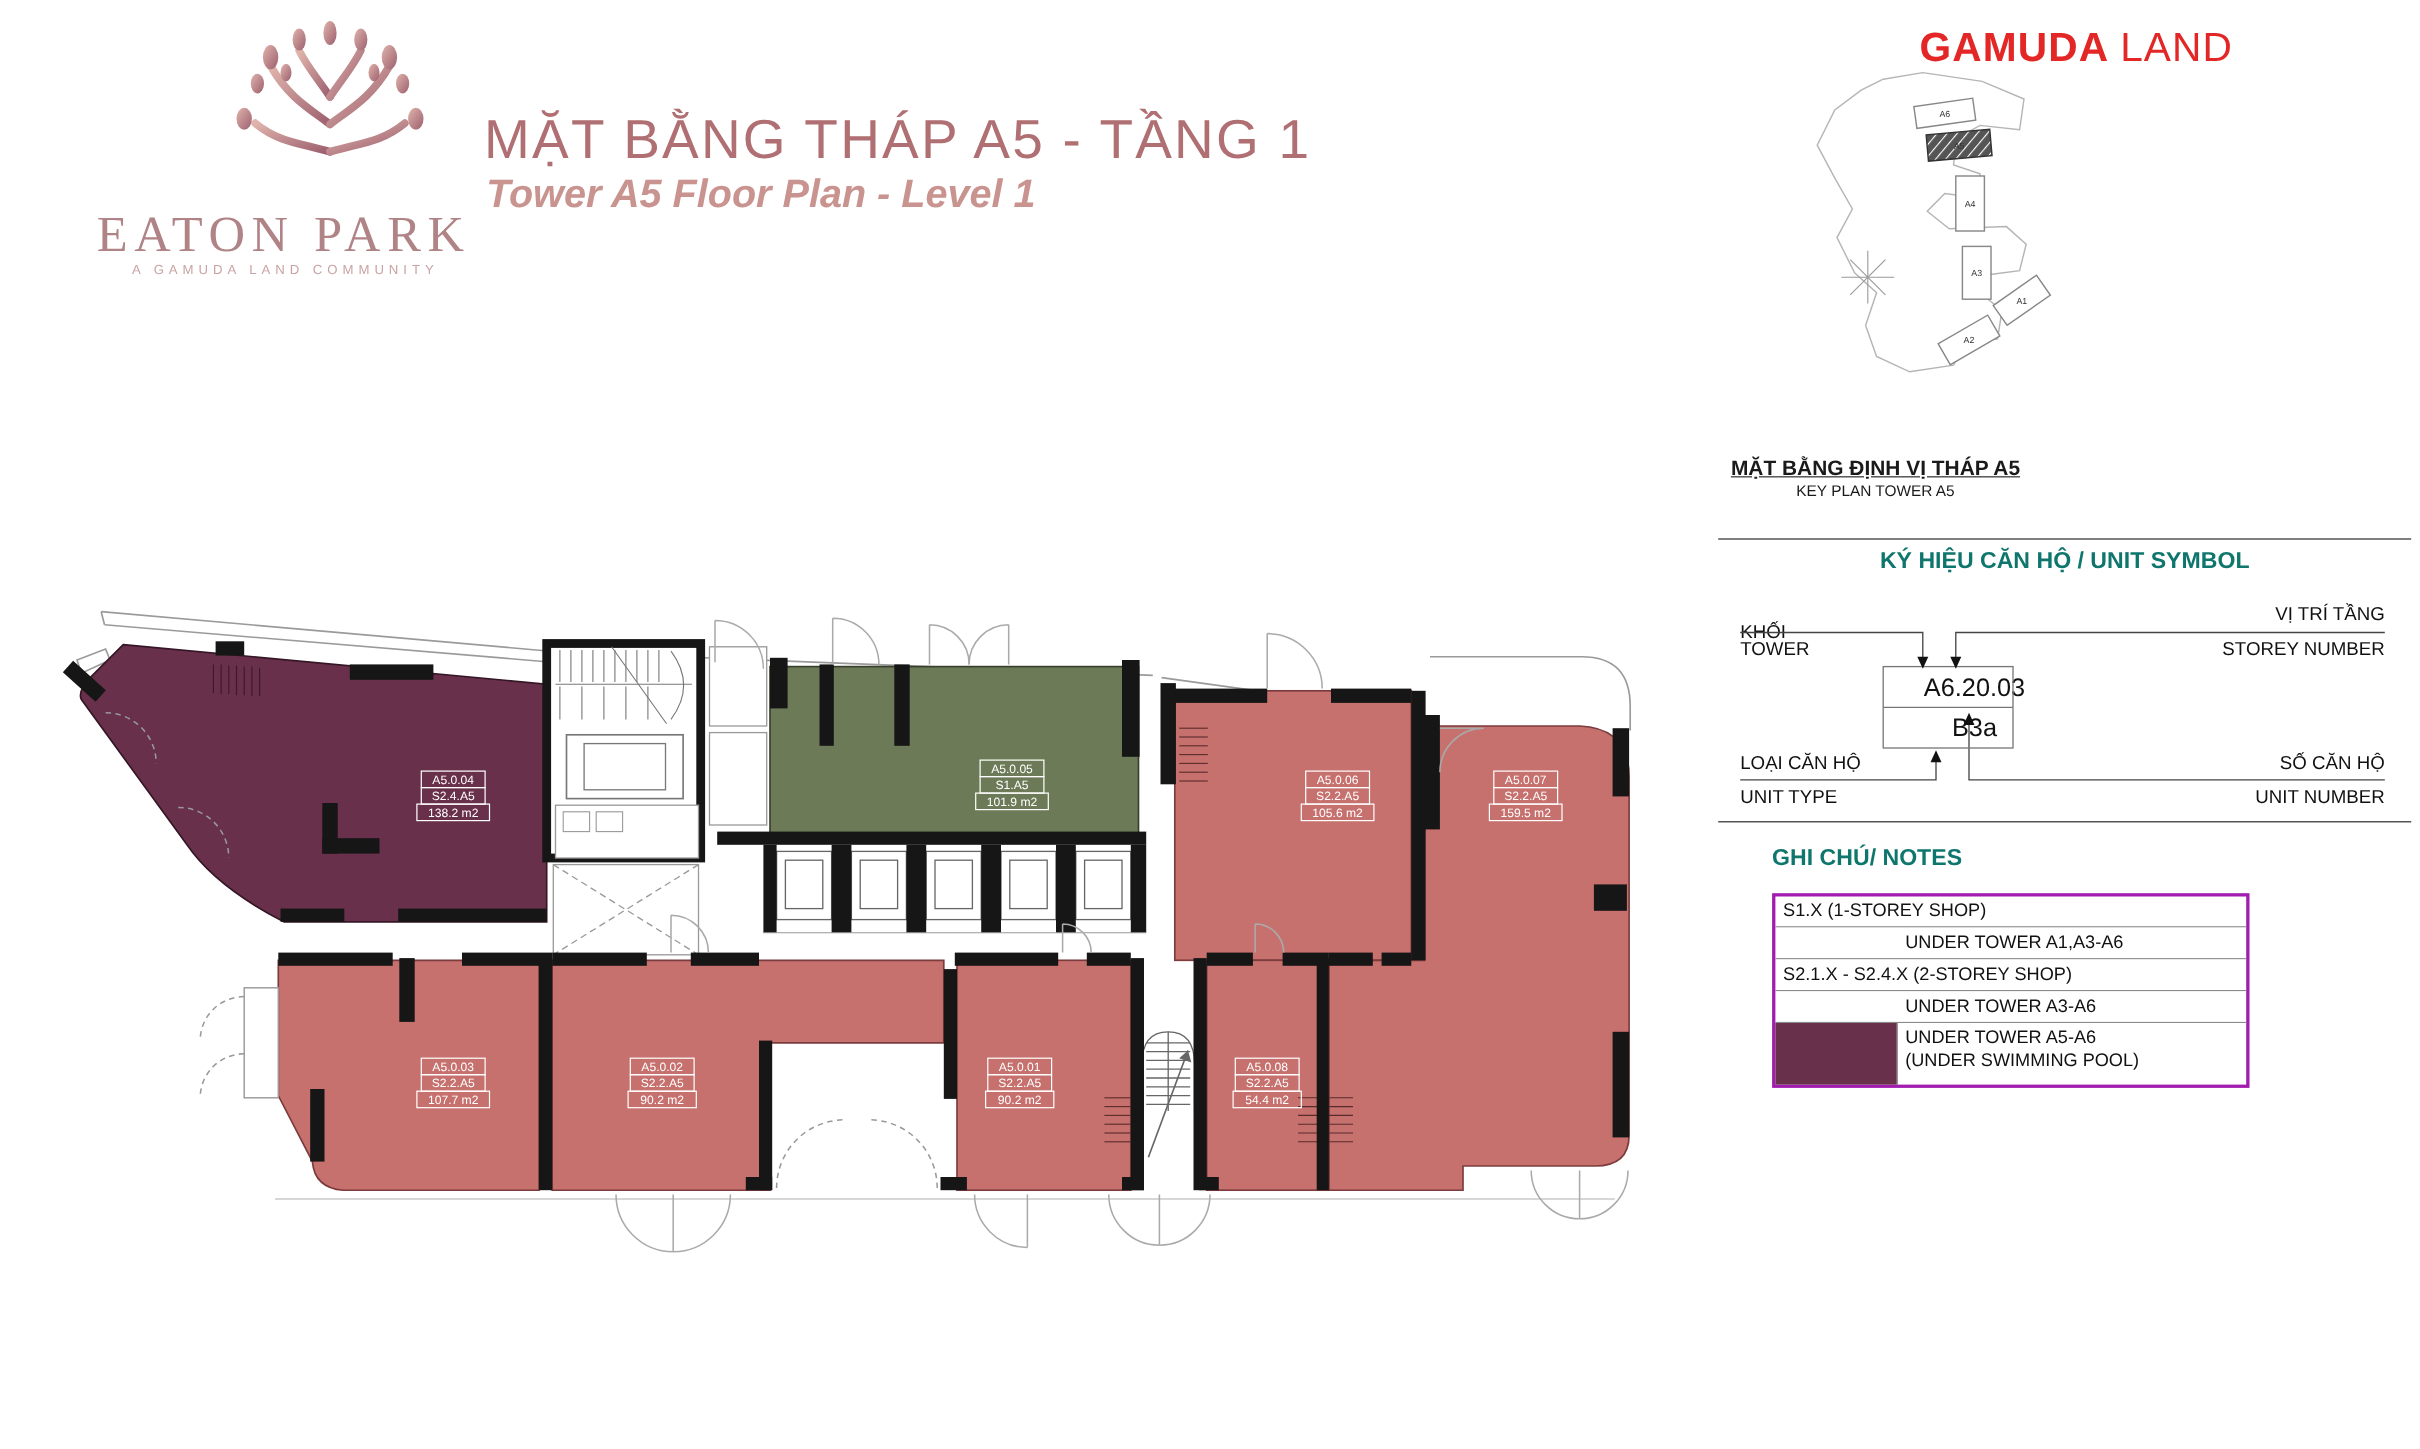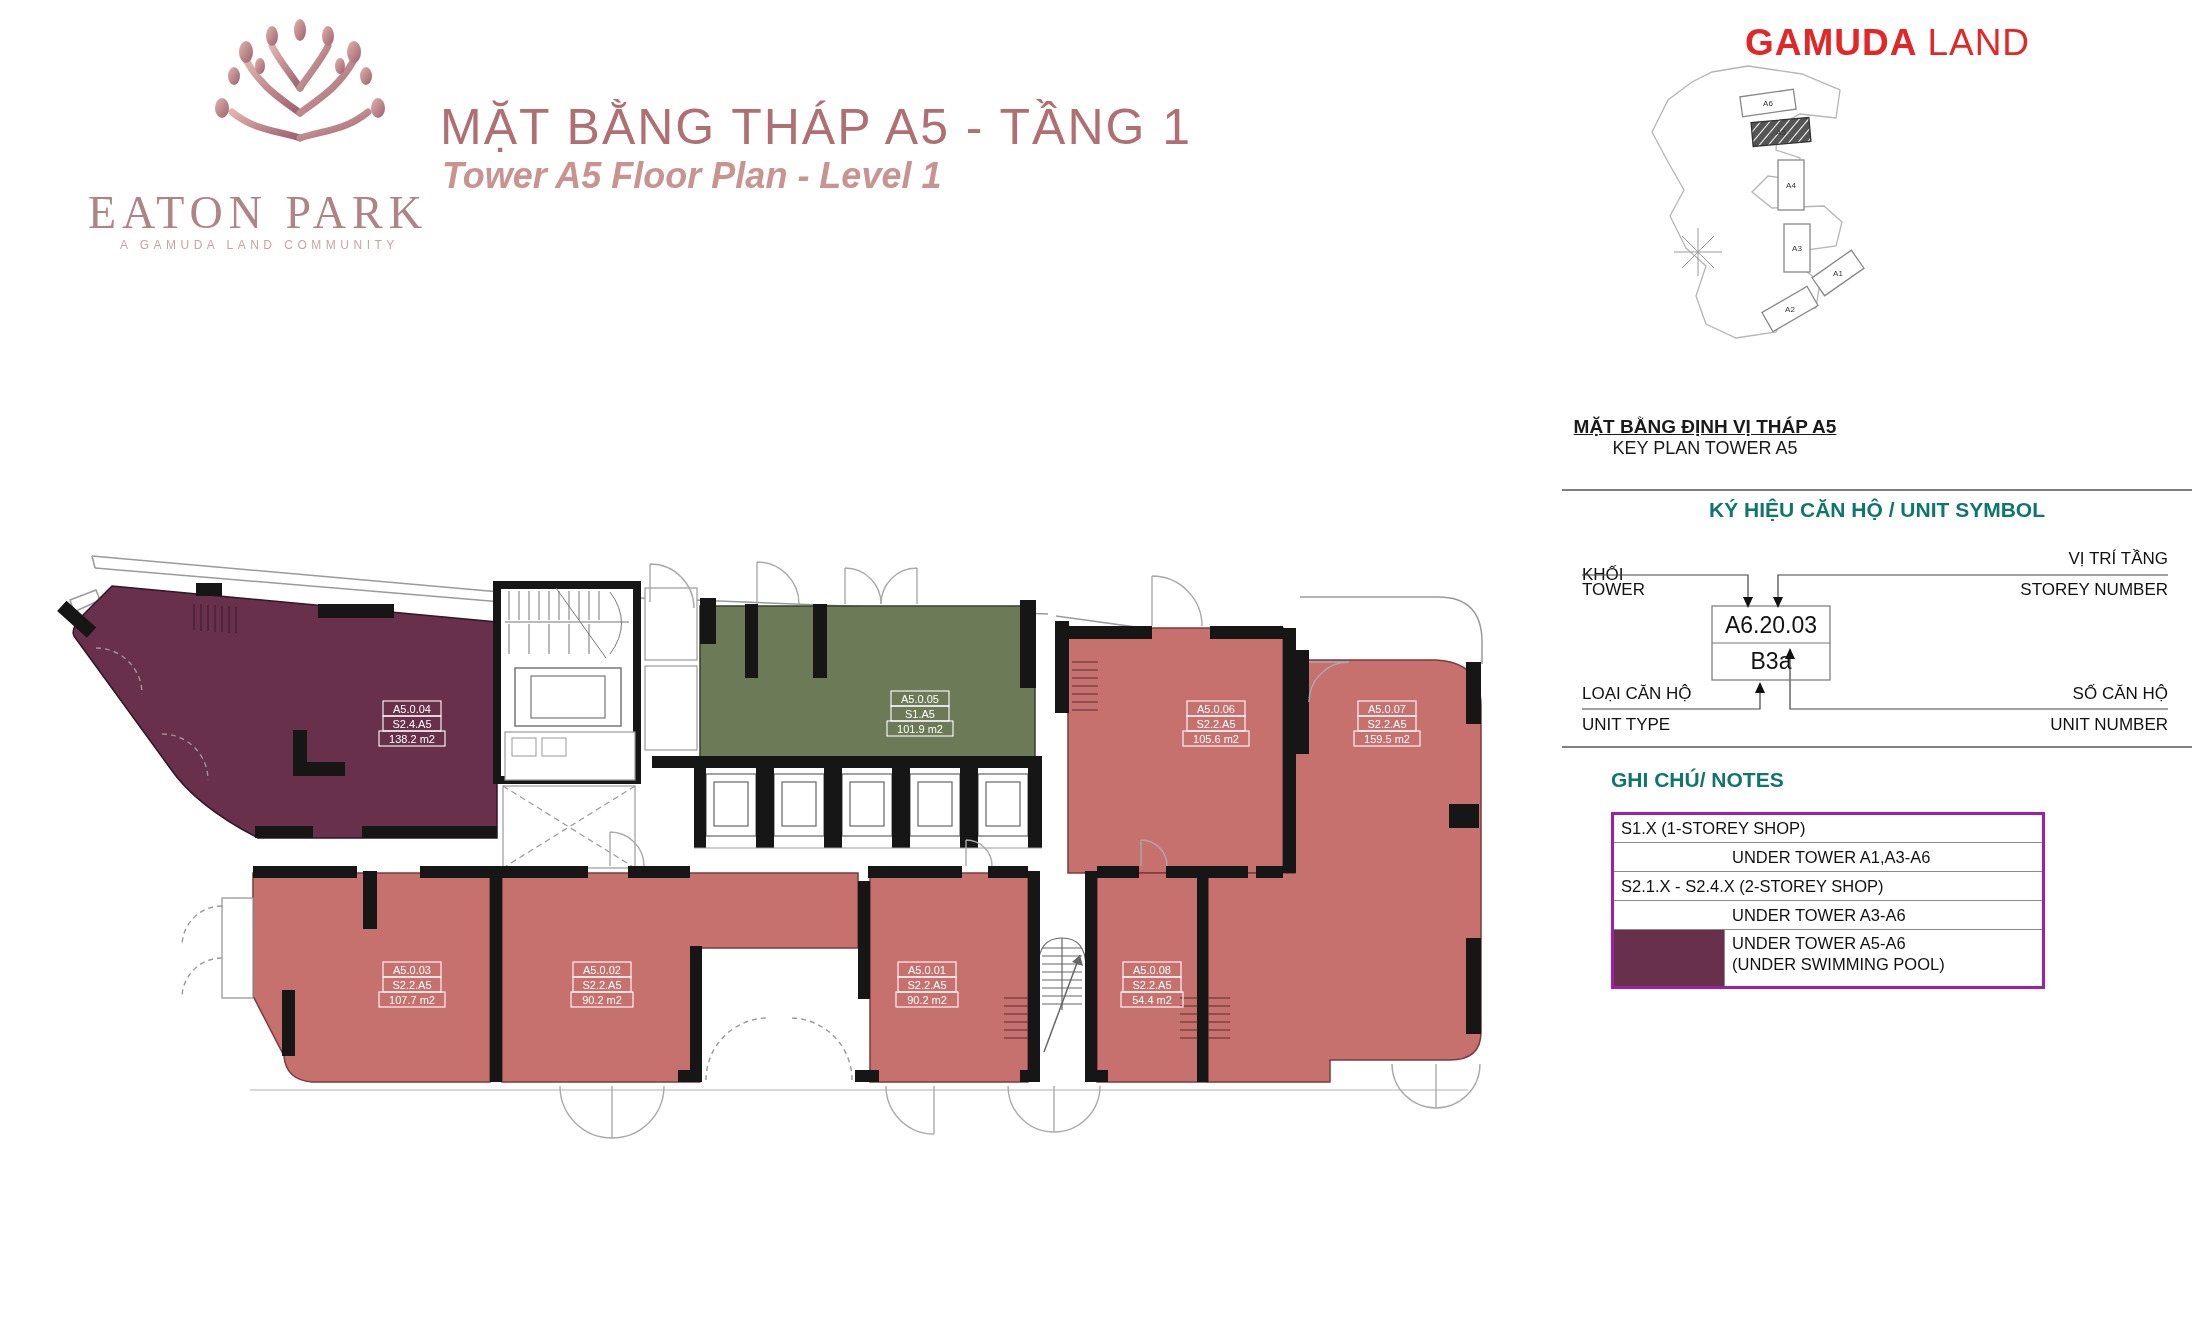--- a/index.html
+++ b/index.html
@@ -9,24 +9,24 @@
   
   .brand-name{font-family:"Liberation Serif",serif;font-size:46px;letter-spacing:6px;
               color:#b08386;white-space:nowrap;}
   .brand-tag{font-size:12px;letter-spacing:4.5px;color:#c9a3a3;white-space:nowrap;}
   .title-vi{font-size:50px;font-weight:normal;letter-spacing:2px;color:#b06f72;white-space:nowrap;}
   .title-en{font-size:36px;font-weight:bold;font-style:italic;color:#c9938f;white-space:nowrap;}
   .gamuda{font-size:37px;font-weight:bold;color:#e32726;letter-spacing:1px;white-space:nowrap;}
   .gamuda .light{font-weight:normal;}
   
   .kp-cap1{font-size:19px;font-weight:bold;color:#1a1a1a;text-decoration:underline;white-space:nowrap;}
-  .kp-cap2{font-size:18px;color:#1a1a1a;white-space:nowrap;}
+  .kp-cap2{font-size:14px;color:#1a1a1a;white-space:nowrap;}
   .sec-head{font-size:21px;font-weight:bold;color:#0f766e;white-space:nowrap;}
   .sym-lab{font-size:17px;color:#111;white-space:nowrap;}
-  .sym-box-t{font-size:23px;color:#111;white-space:nowrap;}
+  .sym-box-t{font-size:23px;color:#111;white-space:nowrap;margin-left:24px;}
   .notes-table{border:3px solid #a21caf;width:428px;}
   .nrow{display:flex;align-items:stretch;border-top:1px solid #8a8a8a;font-size:16.5px;color:#111;}
   .nrow:first-child{border-top:none;}
   .nrow .lab{padding:3px 6px 3px 7px;line-height:1.25;}
   .nrow .sw{width:110px;flex:0 0 110px;border-right:1px solid #8a8a8a;}
   .sw-green{background:#6d7a57 linear-gradient(115deg,transparent 46%,rgba(255,255,255,.45) 50%,transparent 54%);}
   .sw-pink{background:#c6716e linear-gradient(115deg,transparent 46%,rgba(255,255,255,.45) 50%,transparent 54%);}
   .sw-pool{background:#68304a;}
   .r1{height:27px;align-items:center;}
   .r2{height:28px;align-items:center;}

